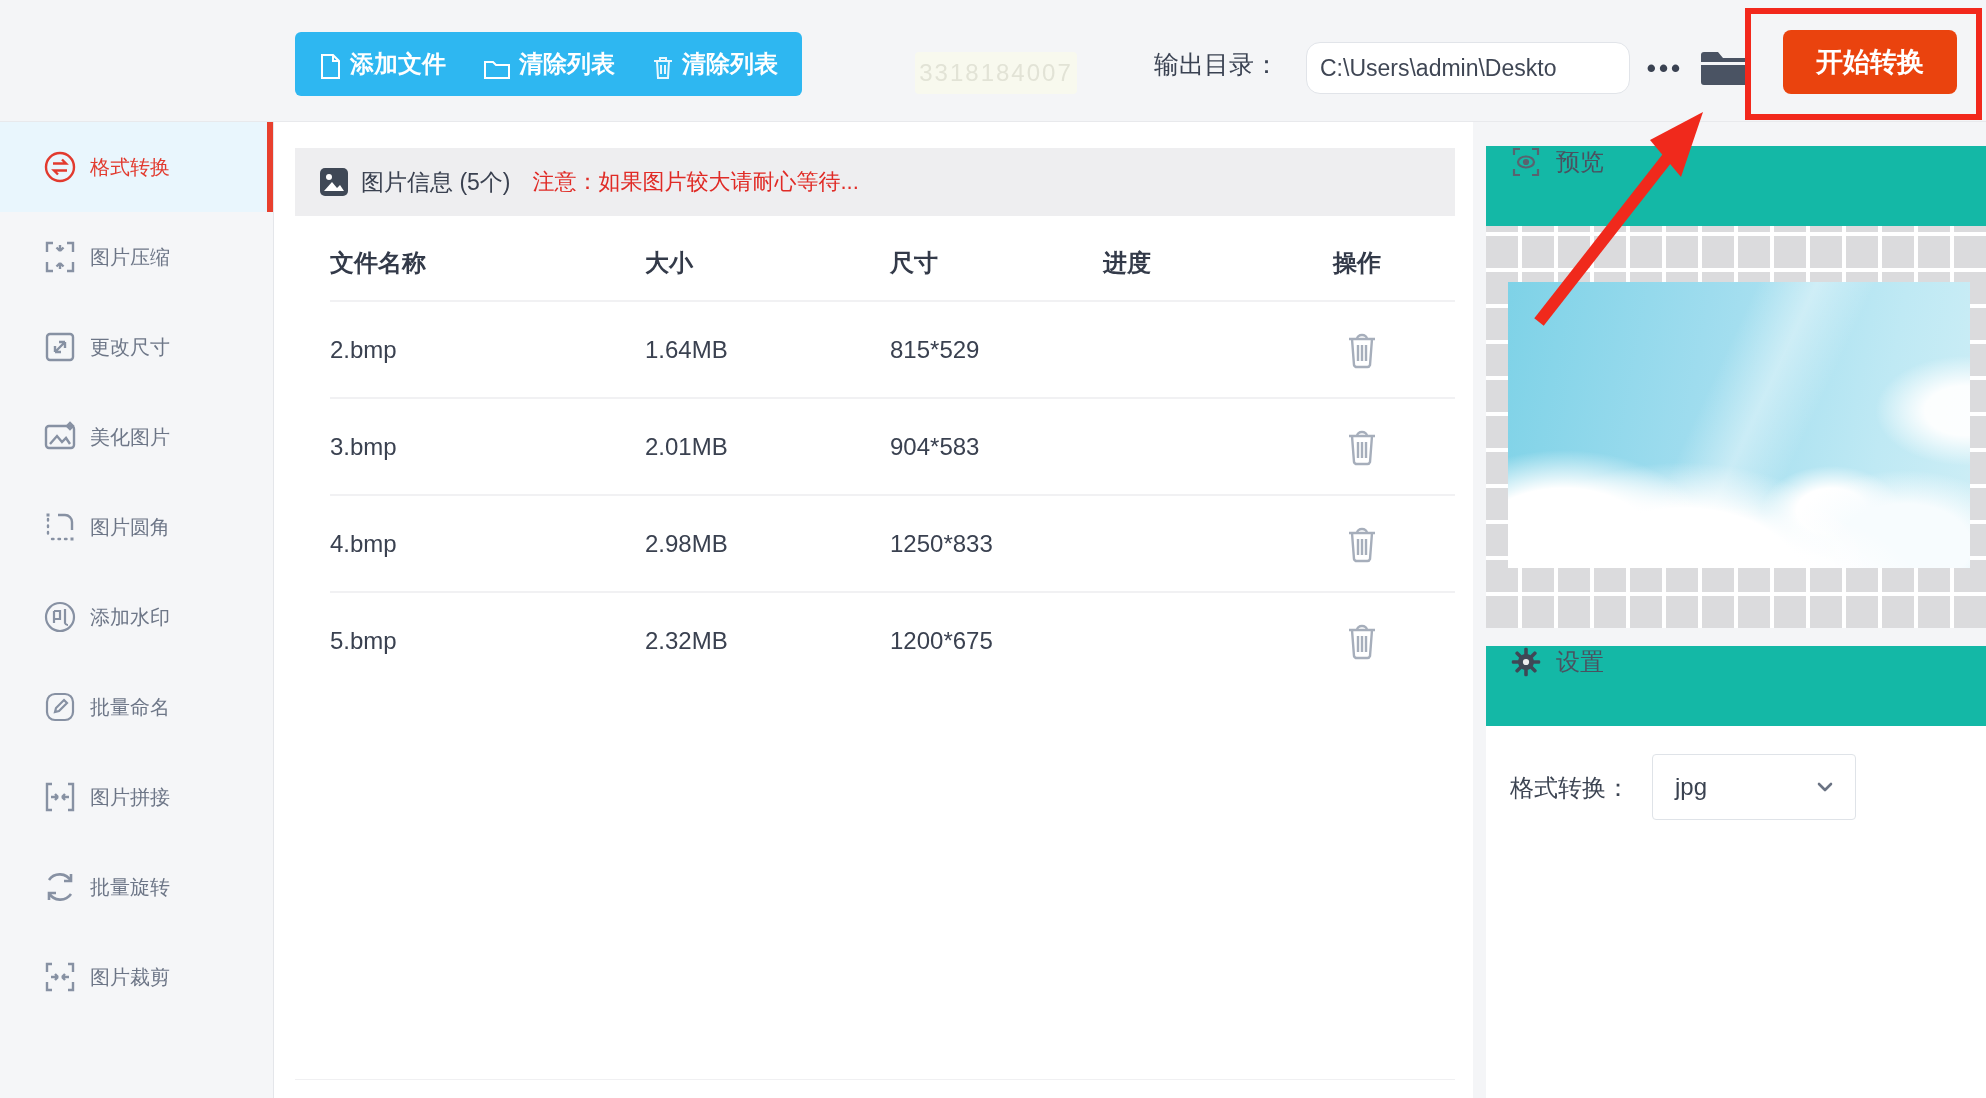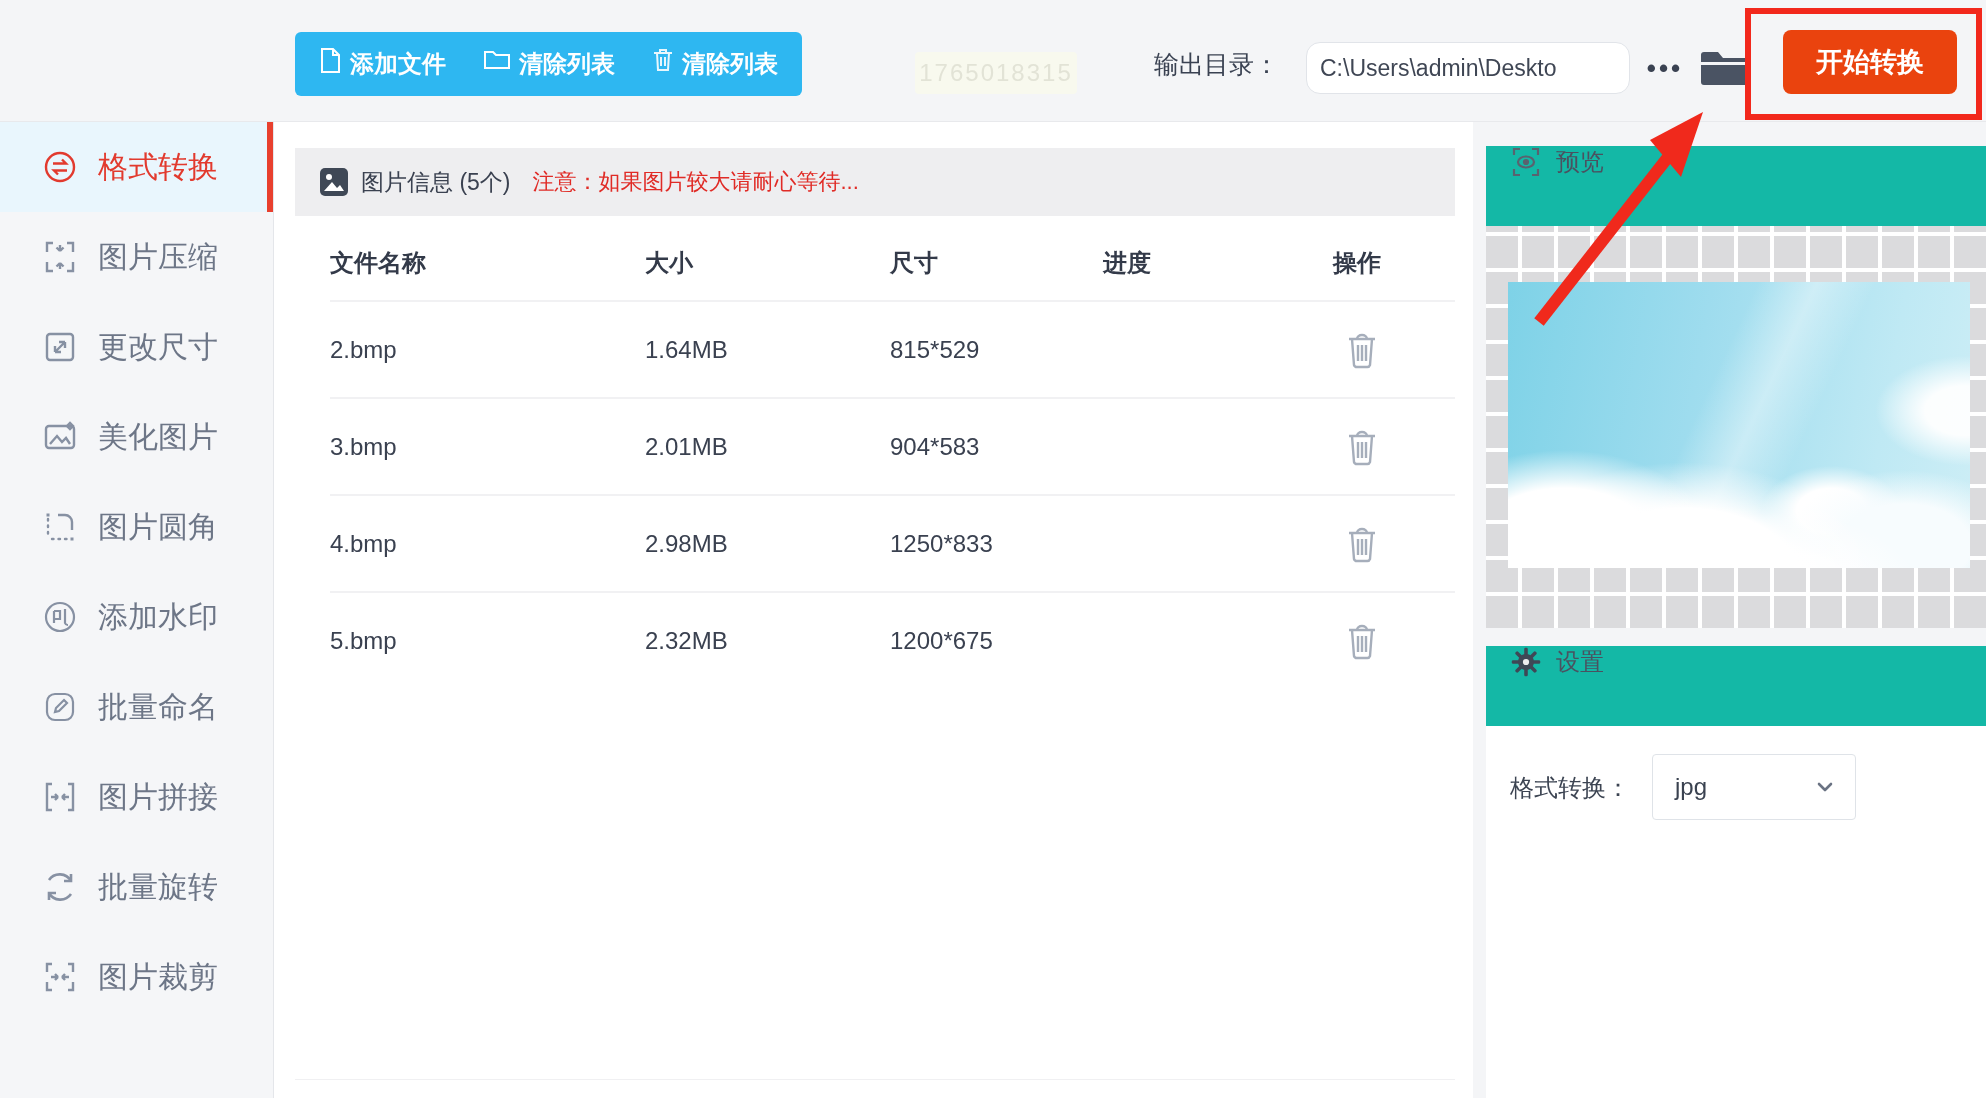--- a/index.html
+++ b/index.html
@@ -3,36 +3,36 @@
 <meta charset="utf-8">
 <style>
   * { margin:0; padding:0; box-sizing:border-box; }
   html,body { width:1986px; height:1098px; }
   body { font-family:"Liberation Sans","DejaVu Sans",sans-serif; background:#f4f5f7; position:relative; overflow:hidden; }
   #app { position:absolute; inset:0; width:1986px; height:1098px; }
 
   
   .topbar { position:absolute; left:0; top:0; width:1986px; height:122px; background:#f4f5f7; border-bottom:1px solid #e8e9ec; z-index:2; }
   .btn-group { position:absolute; left:295px; top:32px; height:64px; background:#2eb7f1; border-radius:6px; display:flex; align-items:center; padding:0 24px; gap:38px; }
-  .tb-btn { display:flex; align-items:flex-start; gap:9px; color:#fff; font-size:24px; font-weight:bold; cursor:pointer; white-space:nowrap; }
+  .tb-btn { display:flex; align-items:flex-end; gap:9px; color:#fff; font-size:24px; font-weight:bold; cursor:pointer; white-space:nowrap; }
   .watermark { position:absolute; left:915px; top:52px; width:162px; height:42px; background:#f8f9ee; border-radius:4px; color:#e2e3d6; font-size:24px; display:flex; align-items:center; justify-content:center; letter-spacing:2px; }
   .out-label { position:absolute; left:1154px; top:48px; font-size:25px; color:#3a4252; }
   .out-input { position:absolute; left:1306px; top:42px; width:324px; height:52px; background:#fff; border:1px solid #e1e4e9; border-radius:14px; font-size:23px; color:#3f4654; padding:0 0 0 13px; font-family:inherit; white-space:nowrap; overflow:hidden; outline:none; }
   .dots-btn { position:absolute; left:1642px; top:50px; width:46px; height:36px; color:#3a4252; font-size:26px; letter-spacing:3px; font-weight:bold; display:flex; align-items:center; justify-content:center; cursor:pointer; }
   .folder-btn { position:absolute; left:1700px; top:44px; width:52px; height:46px; cursor:pointer; }
   .start-btn { position:absolute; left:1783px; top:30px; width:174px; height:64px; background:#ea430e; border:none; border-radius:8px; color:#fff; font-size:27px; font-weight:bold; font-family:inherit; cursor:pointer; }
 
   
   .ann-box { position:absolute; left:1745px; top:8px; width:237px; height:112px; border:6px solid #f2281c; z-index:9; pointer-events:none; }
   .ann-arrow { position:absolute; left:0; top:0; width:1986px; height:1098px; z-index:9; pointer-events:none; }
 
   
   .sidebar { position:absolute; left:0; top:122px; width:273px; height:976px; background:#f5f6f8; }
   .v-divider { position:absolute; left:273px; top:0; width:1px; height:1098px; background:#e4e6ea; }
-  .side-item { position:relative; height:90px; display:flex; align-items:center; padding-left:42px; gap:20px; font-size:30px; color:#6d7687; cursor:pointer; }
+  .side-item { position:relative; height:90px; display:flex; align-items:center; padding-left:42px; gap:12px; font-size:20px; color:#6d7687; cursor:pointer; }
   .side-item .s-icon { width:36px; height:36px; color:#8791a3; flex:0 0 36px; }
   .side-item.active { background:#e9f6fd; color:#e23a2e; }
   .side-item.active .s-icon { color:#e23a2e; }
   .side-item.active::after { content:""; position:absolute; right:0; top:0; width:6px; height:100%; background:#e8402e; }
 
   
   .main-panel { position:absolute; left:274px; top:122px; width:1199px; height:976px; background:#fff; }
   .info-bar { position:absolute; left:21px; top:26px; width:1160px; height:68px; background:#eeeef0; display:flex; align-items:center; padding-left:24px; gap:12px; }
   .info-title { font-size:23px; color:#3a4150; }
   .info-note { font-size:22px; color:#e02b26; margin-left:10px; }
@@ -94,21 +94,21 @@
       <div class="tb-btn">
         <span>
           <svg width="20" height="24" viewBox="0 0 20 24" fill="none" stroke="#e8f7fd" stroke-width="2">
             <path d="M1 5 h18 M7 5 v-3 h6 v3 M4 5 l1 17 h10 l1-17 M8 9 v9 M12 9 v9"></path>
           </svg>
         </span>
         <span>清除列表</span>
       </div>
     </div>
 
-    <div class="watermark">1765018315</div>
+    <div class="watermark">3318184007</div>
 
     <span class="out-label">输出目录：</span>
     <input class="out-input" type="text" value="C:\Users\admin\Deskto" style="">
     <div class="dots-btn">•••</div>
     <div class="folder-btn">
       <svg width="52" height="46" viewBox="0 0 52 46">
         <path d="M4 8 h14 l5 6 h25 a3 3 0 0 1 3 3 v21 a3 3 0 0 1 -3 3 h-44 a3 3 0 0 1 -3 -3 v-27 a3 3 0 0 1 3 -3 z" fill="#4a5363"></path>
         <rect x="1" y="18" width="50" height="3" fill="#f4f5f7"></rect>
       </svg>
     </div>

